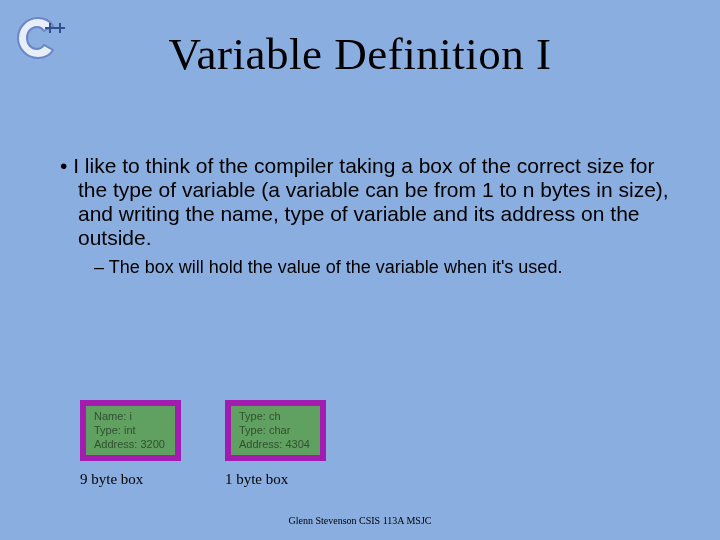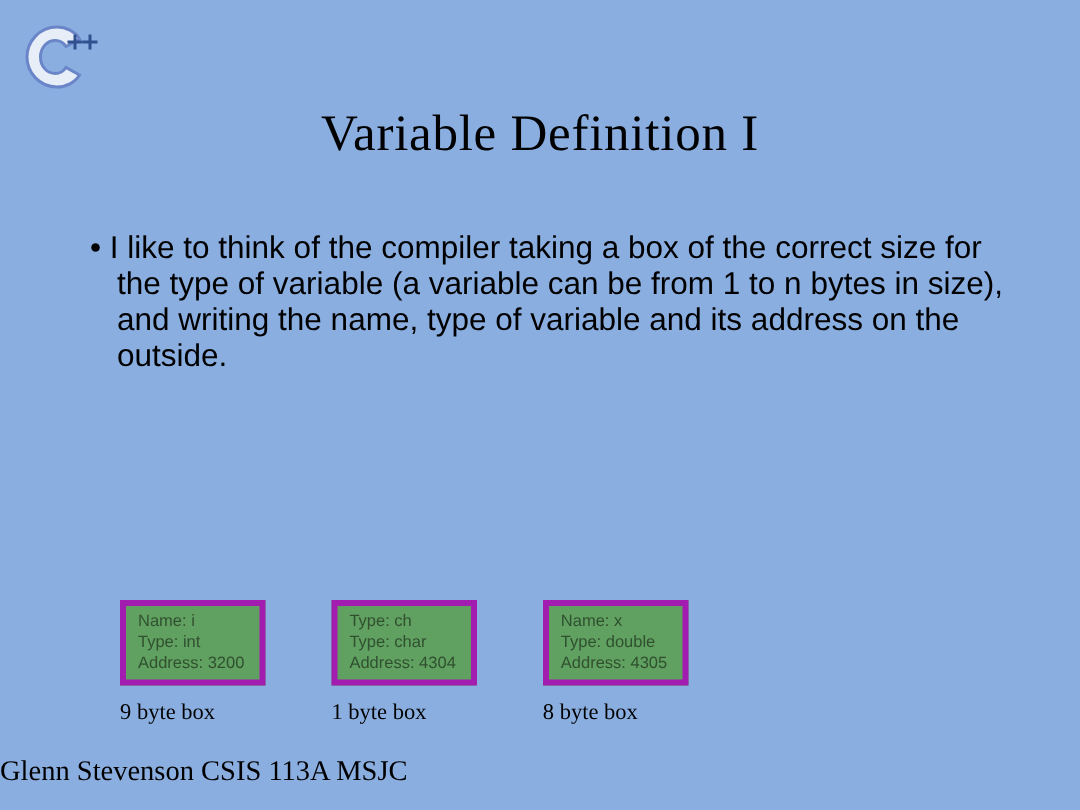--- a/index.html
+++ b/index.html
@@ -24,25 +24,24 @@
     width: 60px;
     height: 50px;
   }
   .title {
     position: absolute;
     top: 28px;
     left: 0;
     width: 720px;
     text-align: center;
     font-family: "Comic Sans MS", "Chalkboard SE", "Segoe Script", cursive;
-    font-size: 34px;
+    font-size: 45px;
     font-weight: 400;
     color: #000;
     letter-spacing: 0.5px;
-    margin-top: 43px;
   }
   .body {
     position: absolute;
     top: 110px;
     left: 50px;
     right: 50px;
     font-size: 21px;
     line-height: 1.15;
     color: #000;
     margin-top: 44px;
@@ -80,42 +79,43 @@
     display: flex;
     gap: 44px;
   }
   .boxcol {
     display: flex;
     flex-direction: column;
     align-items: flex-start;
   }
   .vbox {
     background: #60a060;
-    border: 4px solid #a21caf;
+    border: 6px solid #a21caf;
     padding: 4px 10px 4px 8px;
     font-size: 11px;
     line-height: 1.25;
     color: #305030;
     min-width: 92px;
     box-sizing: border-box;
   }
   .vbox .row { white-space: nowrap; }
   .caption {
     margin-top: 10px;
     font-family: "Comic Sans MS", "Chalkboard SE", cursive;
     font-size: 15px;
     color: #000;
   }
   .footer {
     position: absolute;
     bottom: 14px;
     left: 0;
     width: 720px;
+    text-align: center;
     font-family: "Comic Sans MS", "Chalkboard SE", cursive;
-    font-size: 19px;
+    font-size: 10px;
     color: #000;
   }
 </style>
 </head>
 <body>
 
 <div class="slide">
 
   <div class="logo">
     <svg viewBox="0 0 60 50" width="60" height="50">
@@ -128,20 +128,25 @@
       </g>
     </svg>
   </div>
 
   <div class="title">Variable Definition I</div>
 
   <div class="body">
     <ul class="outer">
       <li>
         <span>I like to think of the compiler taking a box of the correct size for the type of variable (a variable can be from 1 to n bytes in size), and writing the name, type of variable and its address on the outside.</span>
+        <ul class="inner">
+          <li>
+            <span>The box will hold the value of the variable when it's used.</span>
+          </li>
+        </ul>
       </li>
     </ul>
   </div>
 
   <div class="boxes">
     <div class="boxcol">
       <div class="vbox">
         <div class="row">Name: i</div>
         <div class="row">Type: int</div>
         <div class="row">Address: 3200</div>
@@ -149,25 +154,17 @@
       <div class="caption">9 byte box</div>
     </div>
     <div class="boxcol">
       <div class="vbox">
         <div class="row">Type: ch</div>
         <div class="row">Type: char</div>
         <div class="row">Address: 4304</div>
       </div>
       <div class="caption">1 byte box</div>
     </div>
-    <div class="boxcol">
-      <div class="vbox">
-        <div class="row">Name: x</div>
-        <div class="row">Type: double</div>
-        <div class="row">Address: 4305</div>
-      </div>
-      <div class="caption">8 byte box</div>
-    </div>
   </div>
 
   <div class="footer">Glenn Stevenson CSIS 113A MSJC</div>
 
 </div>
 
 </body></html>

